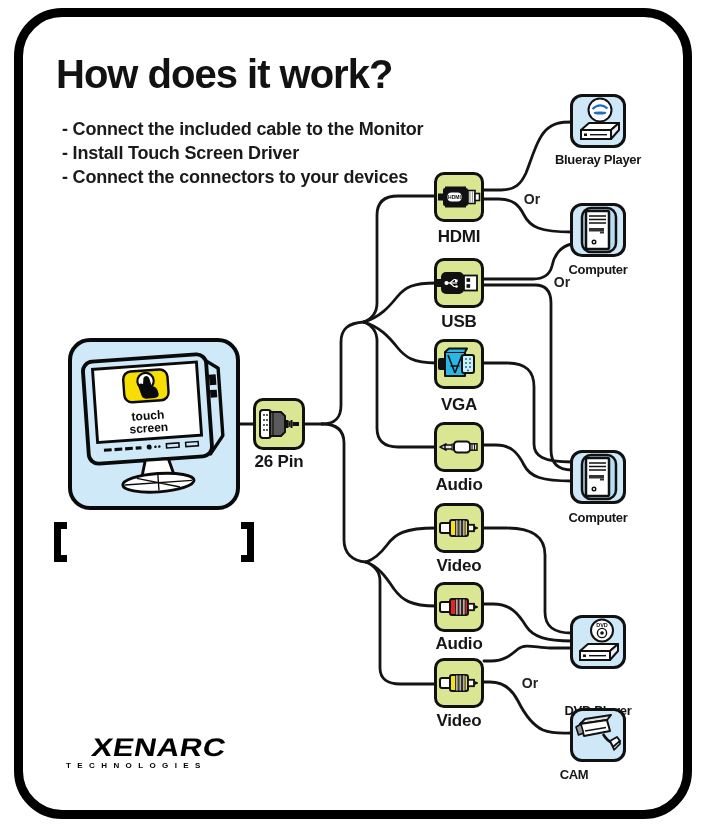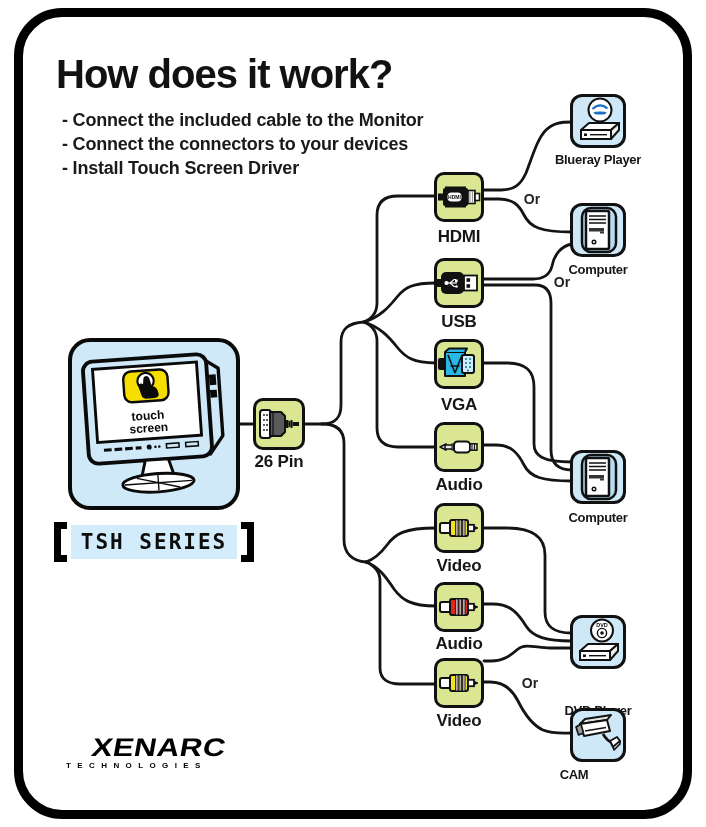--- a/index.html
+++ b/index.html
@@ -1,21 +1,21 @@
 <!DOCTYPE html>
 <html><head>
 <meta charset="utf-8">
 <style>
   html,body{margin:0;padding:0;background:#fff;}
   .stage{position:relative;width:706px;height:827px;background:#fff;overflow:hidden;
          font-family:"Liberation Sans",sans-serif;color:#141414;}
   .abs{position:absolute;}
   .frame{left:14px;top:8px;width:678px;height:811px;border:9px solid #000;border-radius:48px;box-sizing:border-box;}
   .title{left:56px;top:52px;font-size:40px;font-weight:600;letter-spacing:-1px;color:#121212;}
-  .bullets{left:62px;top:108px;font-size:18px;font-weight:600;line-height:24px;color:#1a1a1a;letter-spacing:-0.2px;}
+  .bullets{left:62px;top:117px;font-size:18px;font-weight:600;line-height:24px;color:#1a1a1a;letter-spacing:-0.2px;}
   .monitor-box{left:68px;top:338px;width:172px;height:172px;background:#cfe9f9;border:4px solid #0a0a0a;border-radius:22px;box-sizing:border-box;}
   .node{width:50px;height:50px;background:#dbe692;border:3px solid #111;border-radius:10px;box-sizing:border-box;
         display:flex;align-items:center;justify-content:center;}
   .node26{left:253px;top:398px;width:52px;height:52px;background:#dbe692;border:3px solid #111;border-radius:10px;box-sizing:border-box;
         display:flex;align-items:center;justify-content:center;}
   .device{width:56px;height:54px;background:#cfe8f8;border:3px solid #111;border-radius:12px;box-sizing:border-box;
         display:flex;align-items:center;justify-content:center;}
   .lbl{font-size:17px;font-weight:600;color:#161616;text-align:center;letter-spacing:-0.2px;}
   .dlbl{font-size:13px;font-weight:600;color:#161616;text-align:center;letter-spacing:-0.3px;}
   .orlbl{font-size:14px;font-weight:600;color:#222;text-align:center;width:36px;}
@@ -36,22 +36,22 @@
 <body>
 
 <div class="stage">
 
   <div class="abs frame"></div>
 
   <div class="abs title">How does it work?</div>
 
   <div class="abs bullets">
     <div>-  Connect the included cable to the Monitor</div>
+    <div>-  Install Touch Screen Driver</div>
     <div>-  Connect the connectors to your devices</div>
-    <div>-  Install Touch Screen Driver</div>
   </div>
 
   <svg class="abs wires" width="706" height="827" viewBox="0 0 706 827">
     <g fill="none" stroke="#141414" stroke-width="2.8" stroke-linecap="round">
       <path d="M 240 424 H 256"></path>
       <path d="M 305 424 H 322"></path>
       <path d="M 322 424 C 336 424 341 417 341 405 V 342 C 341 329 348 323 364 322"></path>
       <path d="M 322 424 C 338 424 344 431 344 443 V 540 C 344 553 352 561 366 562"></path>
       <path d="M 364 322 C 371 319 377 314 377 303 V 215 C 377 202 384 196 398 196 H 436"></path>
       <path d="M 364 322 C 380 317 389 307 397 297 C 405 287 413 283 436 283"></path>
@@ -101,23 +101,20 @@
         <rect x="142" y="54" width="7" height="8" fill="#0a0a0a"></rect>
         <path d="M70 122 L65 140 H99 L94 122 Z" fill="#fff" stroke="#0a0a0a" stroke-width="3"></path>
         <ellipse cx="82" cy="146" rx="37" ry="9.5" fill="#fff" stroke="#0a0a0a" stroke-width="3"></ellipse>
         <path d="M47 146 H117 M82 138 V154 M60 140 L104 152" stroke="#0a0a0a" stroke-width="1.4" fill="none"></path>
       </g>
     </svg>
   </div>
 
   <div class="abs badge">
     <div class="brk l"></div>
-    <div class="bar">
-      <span class="series">TSH SERIES</span>
-    </div>
     <div class="brk r"></div>
   </div>
 
   <div class="abs node26">
     <svg width="46" height="46" viewBox="0 0 46 46">
       <rect x="4" y="9" width="11" height="28" rx="3" fill="#fff" stroke="#111" stroke-width="2"></rect>
       <g fill="#111">
         <circle cx="8" cy="14" r="0.9"></circle>
           <circle cx="11" cy="14" r="0.9"></circle>
         <circle cx="8" cy="19" r="0.9"></circle>

